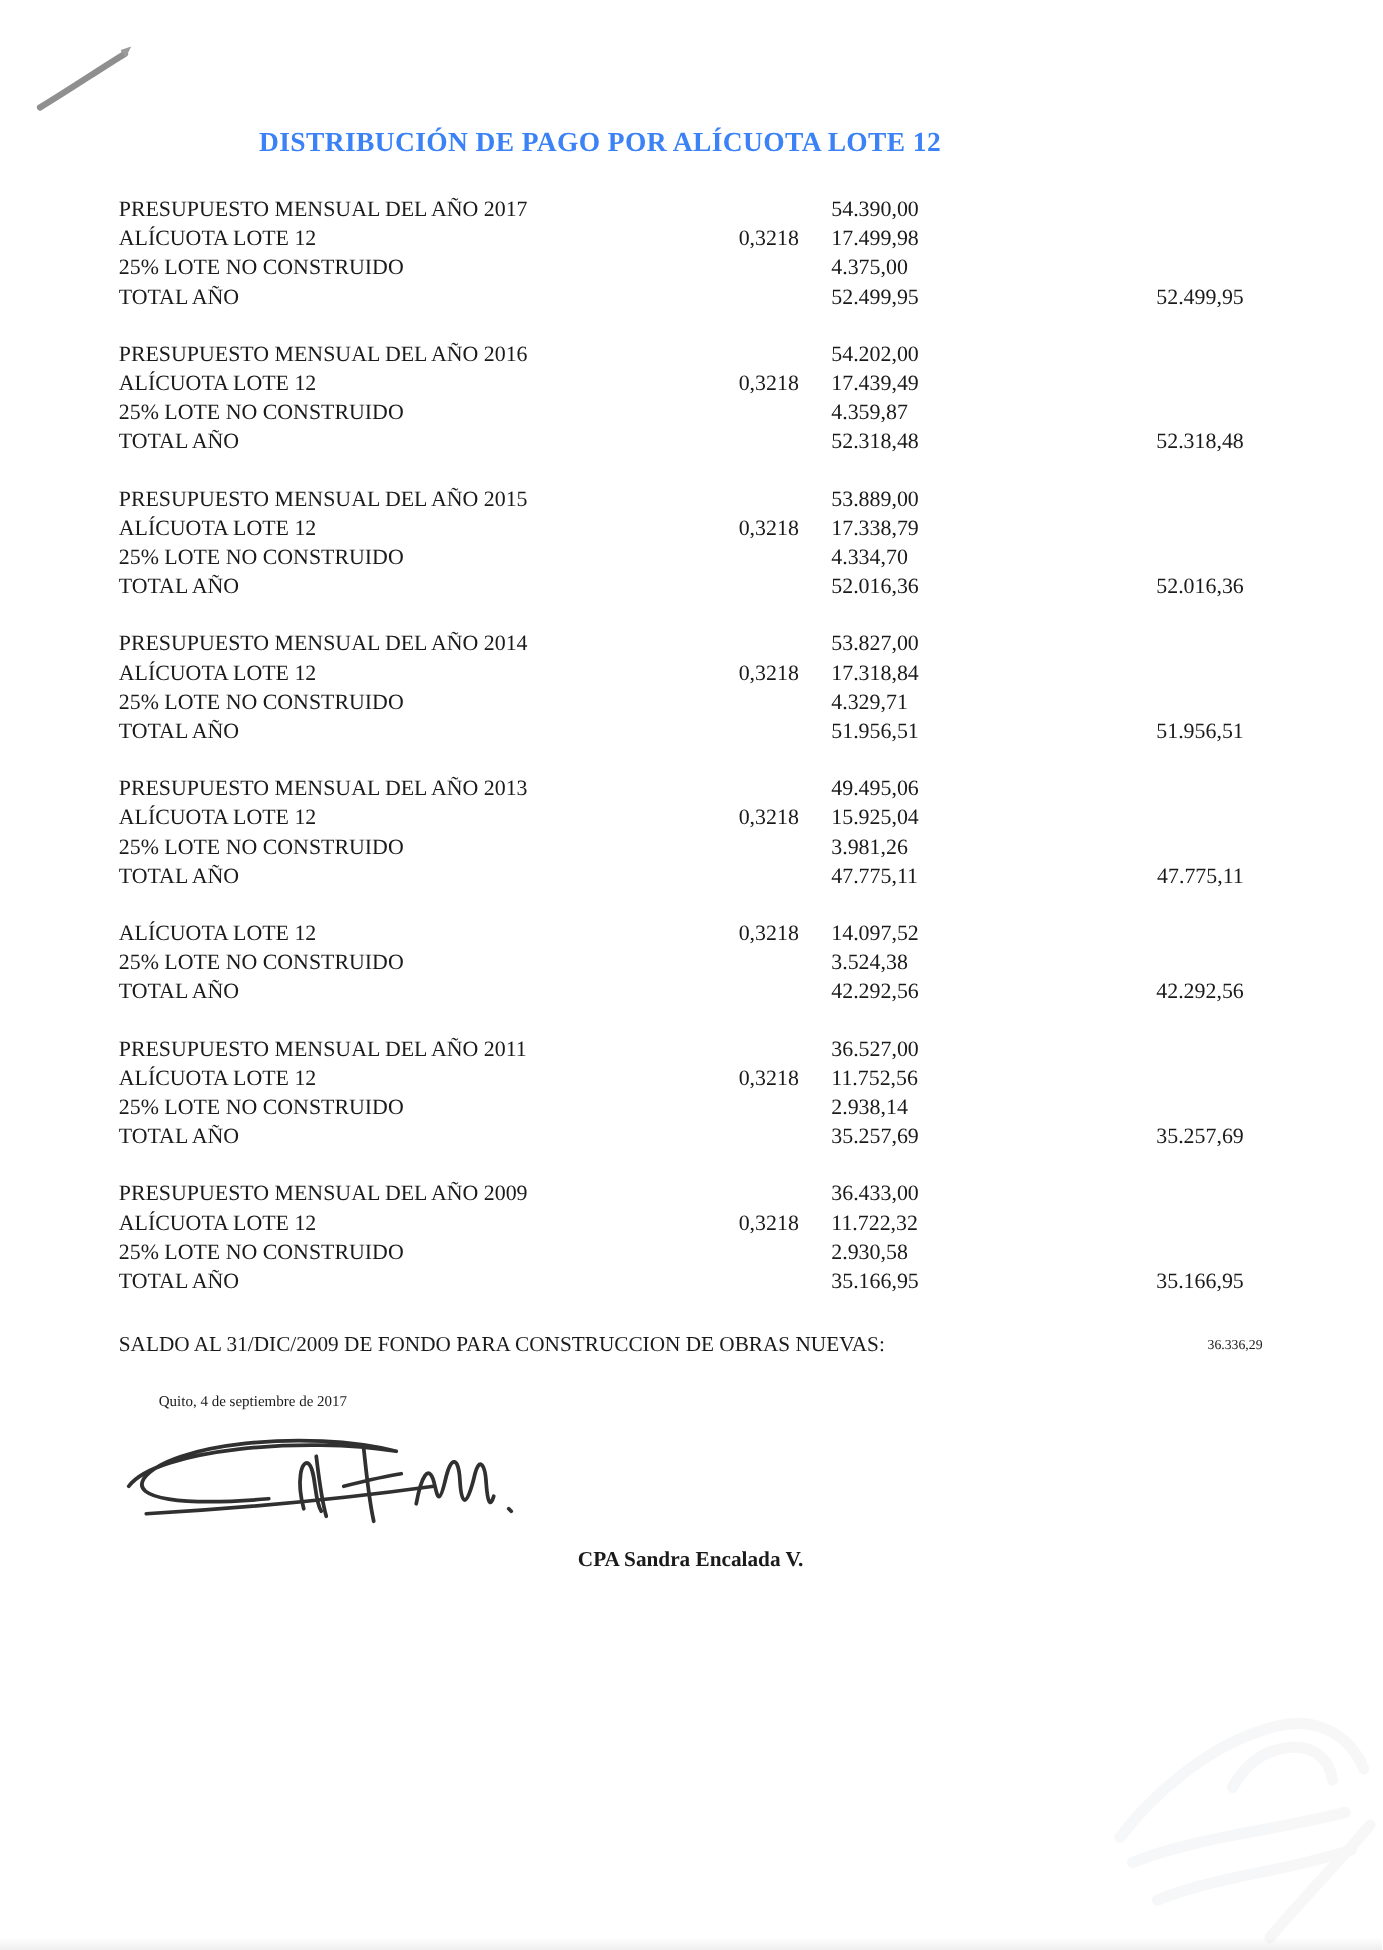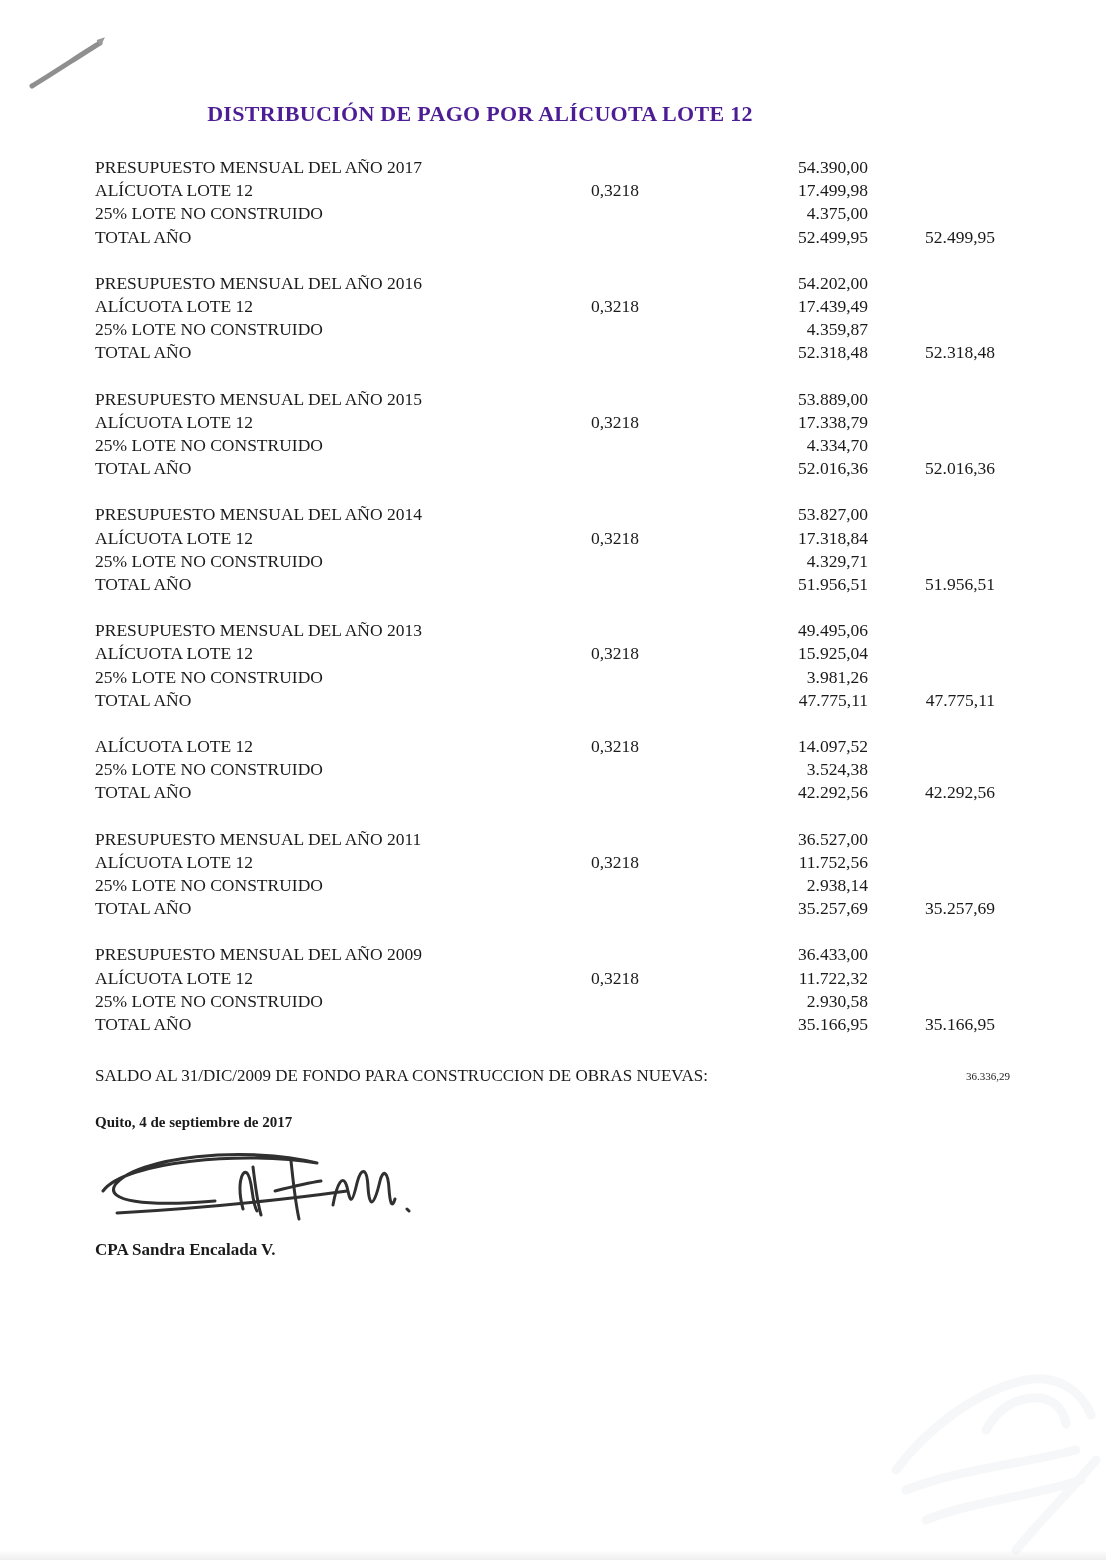--- a/index.html
+++ b/index.html
@@ -27,38 +27,38 @@
   .doc-title {
     position: absolute;
     top: 101px;
     left: 0;
     width: 960px;
     margin: 0;
     text-align: center;
     font-size: 22px;
     font-weight: bold;
     letter-spacing: 0.3px;
-    color: #4c1d95;
+    color: #3b82f6;
   }
   .content {
     position: absolute;
     top: 156px;
     left: 95px;
     width: 915px;
   }
   .row {
     display: grid;
     grid-template-columns: 470px 100px 203px 127px;
     font-size: 17.5px;
     line-height: 23.2px;
     white-space: nowrap;
   }
   .cell-label  { text-align: left; }
   .cell-factor { text-align: center; }
-  .cell-val    { text-align: right; }
+  .cell-val    { }
   .cell-val2   { text-align: right; }
   .bold { font-weight: normal; }
   .year-block { margin-bottom: 23px; }
 
   .saldo-row {
     display: grid;
     grid-template-columns: 1fr 175px;
     width: 915px;
     margin-top: 29px;
     font-size: 17px;
@@ -74,33 +74,35 @@
     margin-top: 32px;
     font-size: 20px;
     font-weight: bold;
     line-height: 25px;
     white-space: nowrap;
   }
   .grand-total-value { text-align: right; }
 
   .date-line {
     margin-top: 27px;
-    font-size: 15px;
-    font-weight: 700;
+    font-size: 12px;
+    font-weight: 400;
+    margin-left: 32px;
   }
   .signature-wrap {
     position: relative;
     margin-top: 8px;
     width: 340px;
     height: 98px;
   }
   .signer-name, .signer-title {
     font-size: 17px;
     font-weight: bold;
     line-height: 25px;
+    text-align: center;
   }
   
   .watermark {
     position: absolute;
     right: 0;
     bottom: 0;
     width: 240px;
     height: 240px;
     opacity: 0.55;
   }

